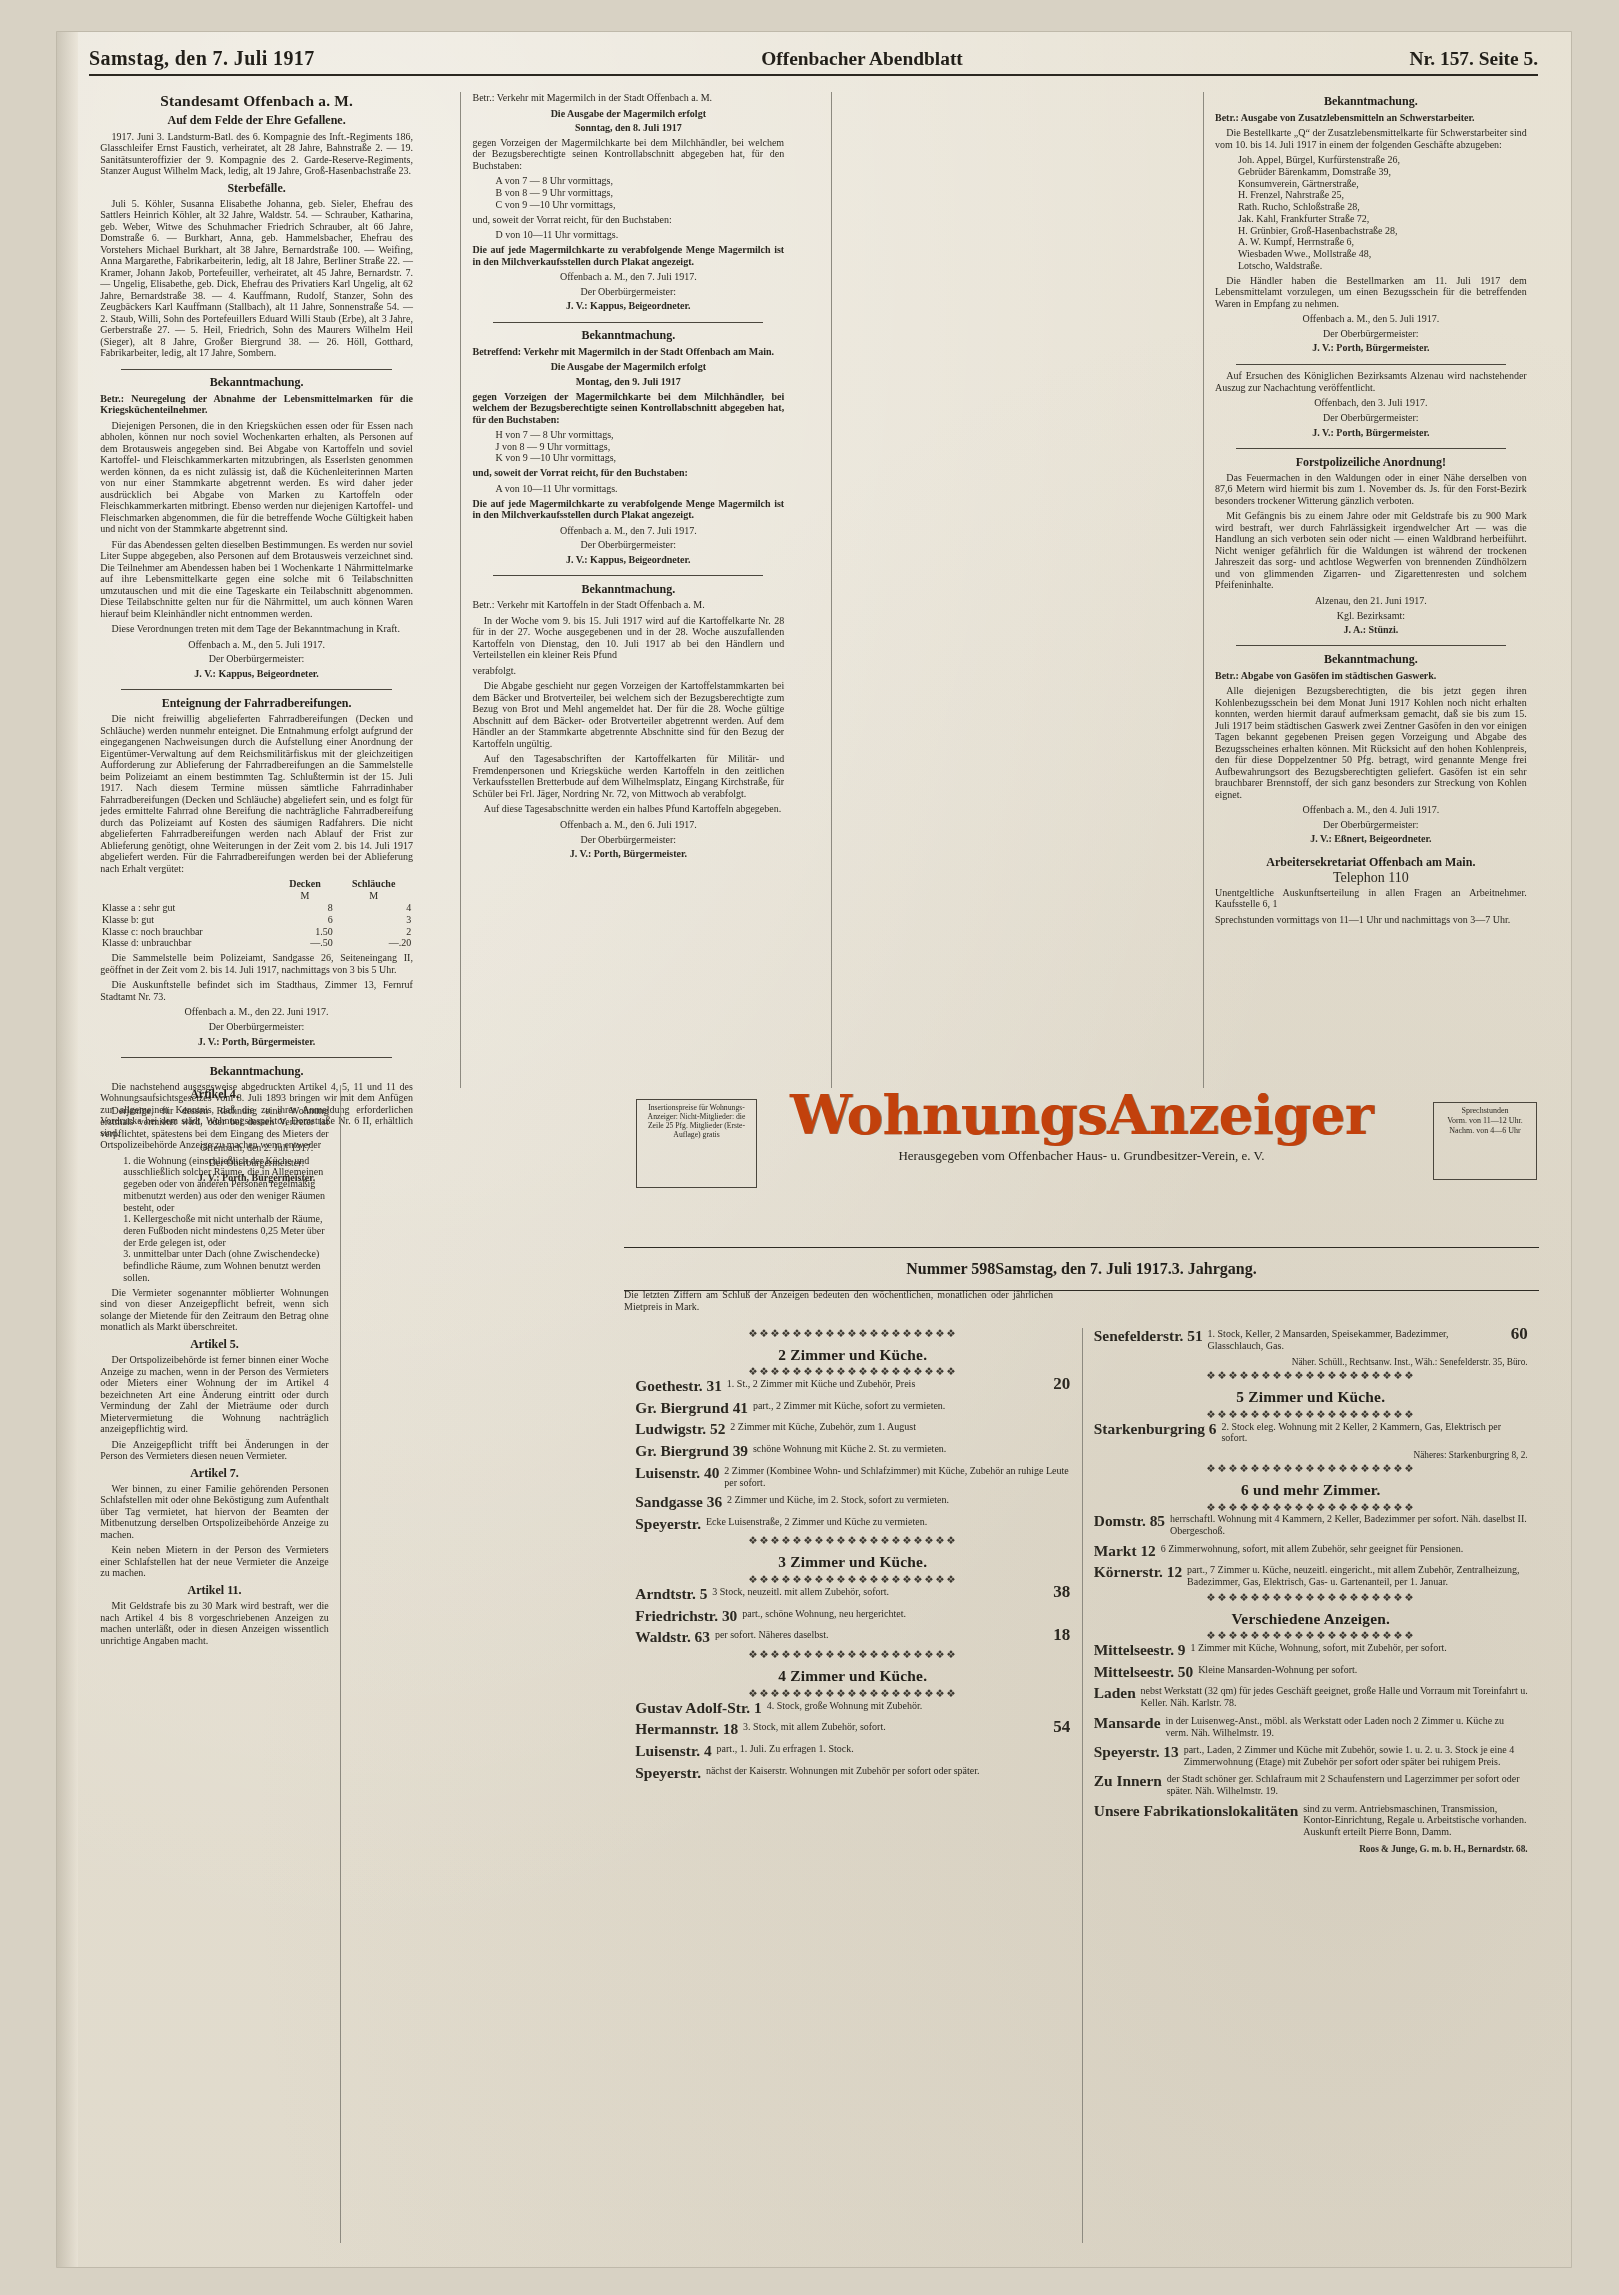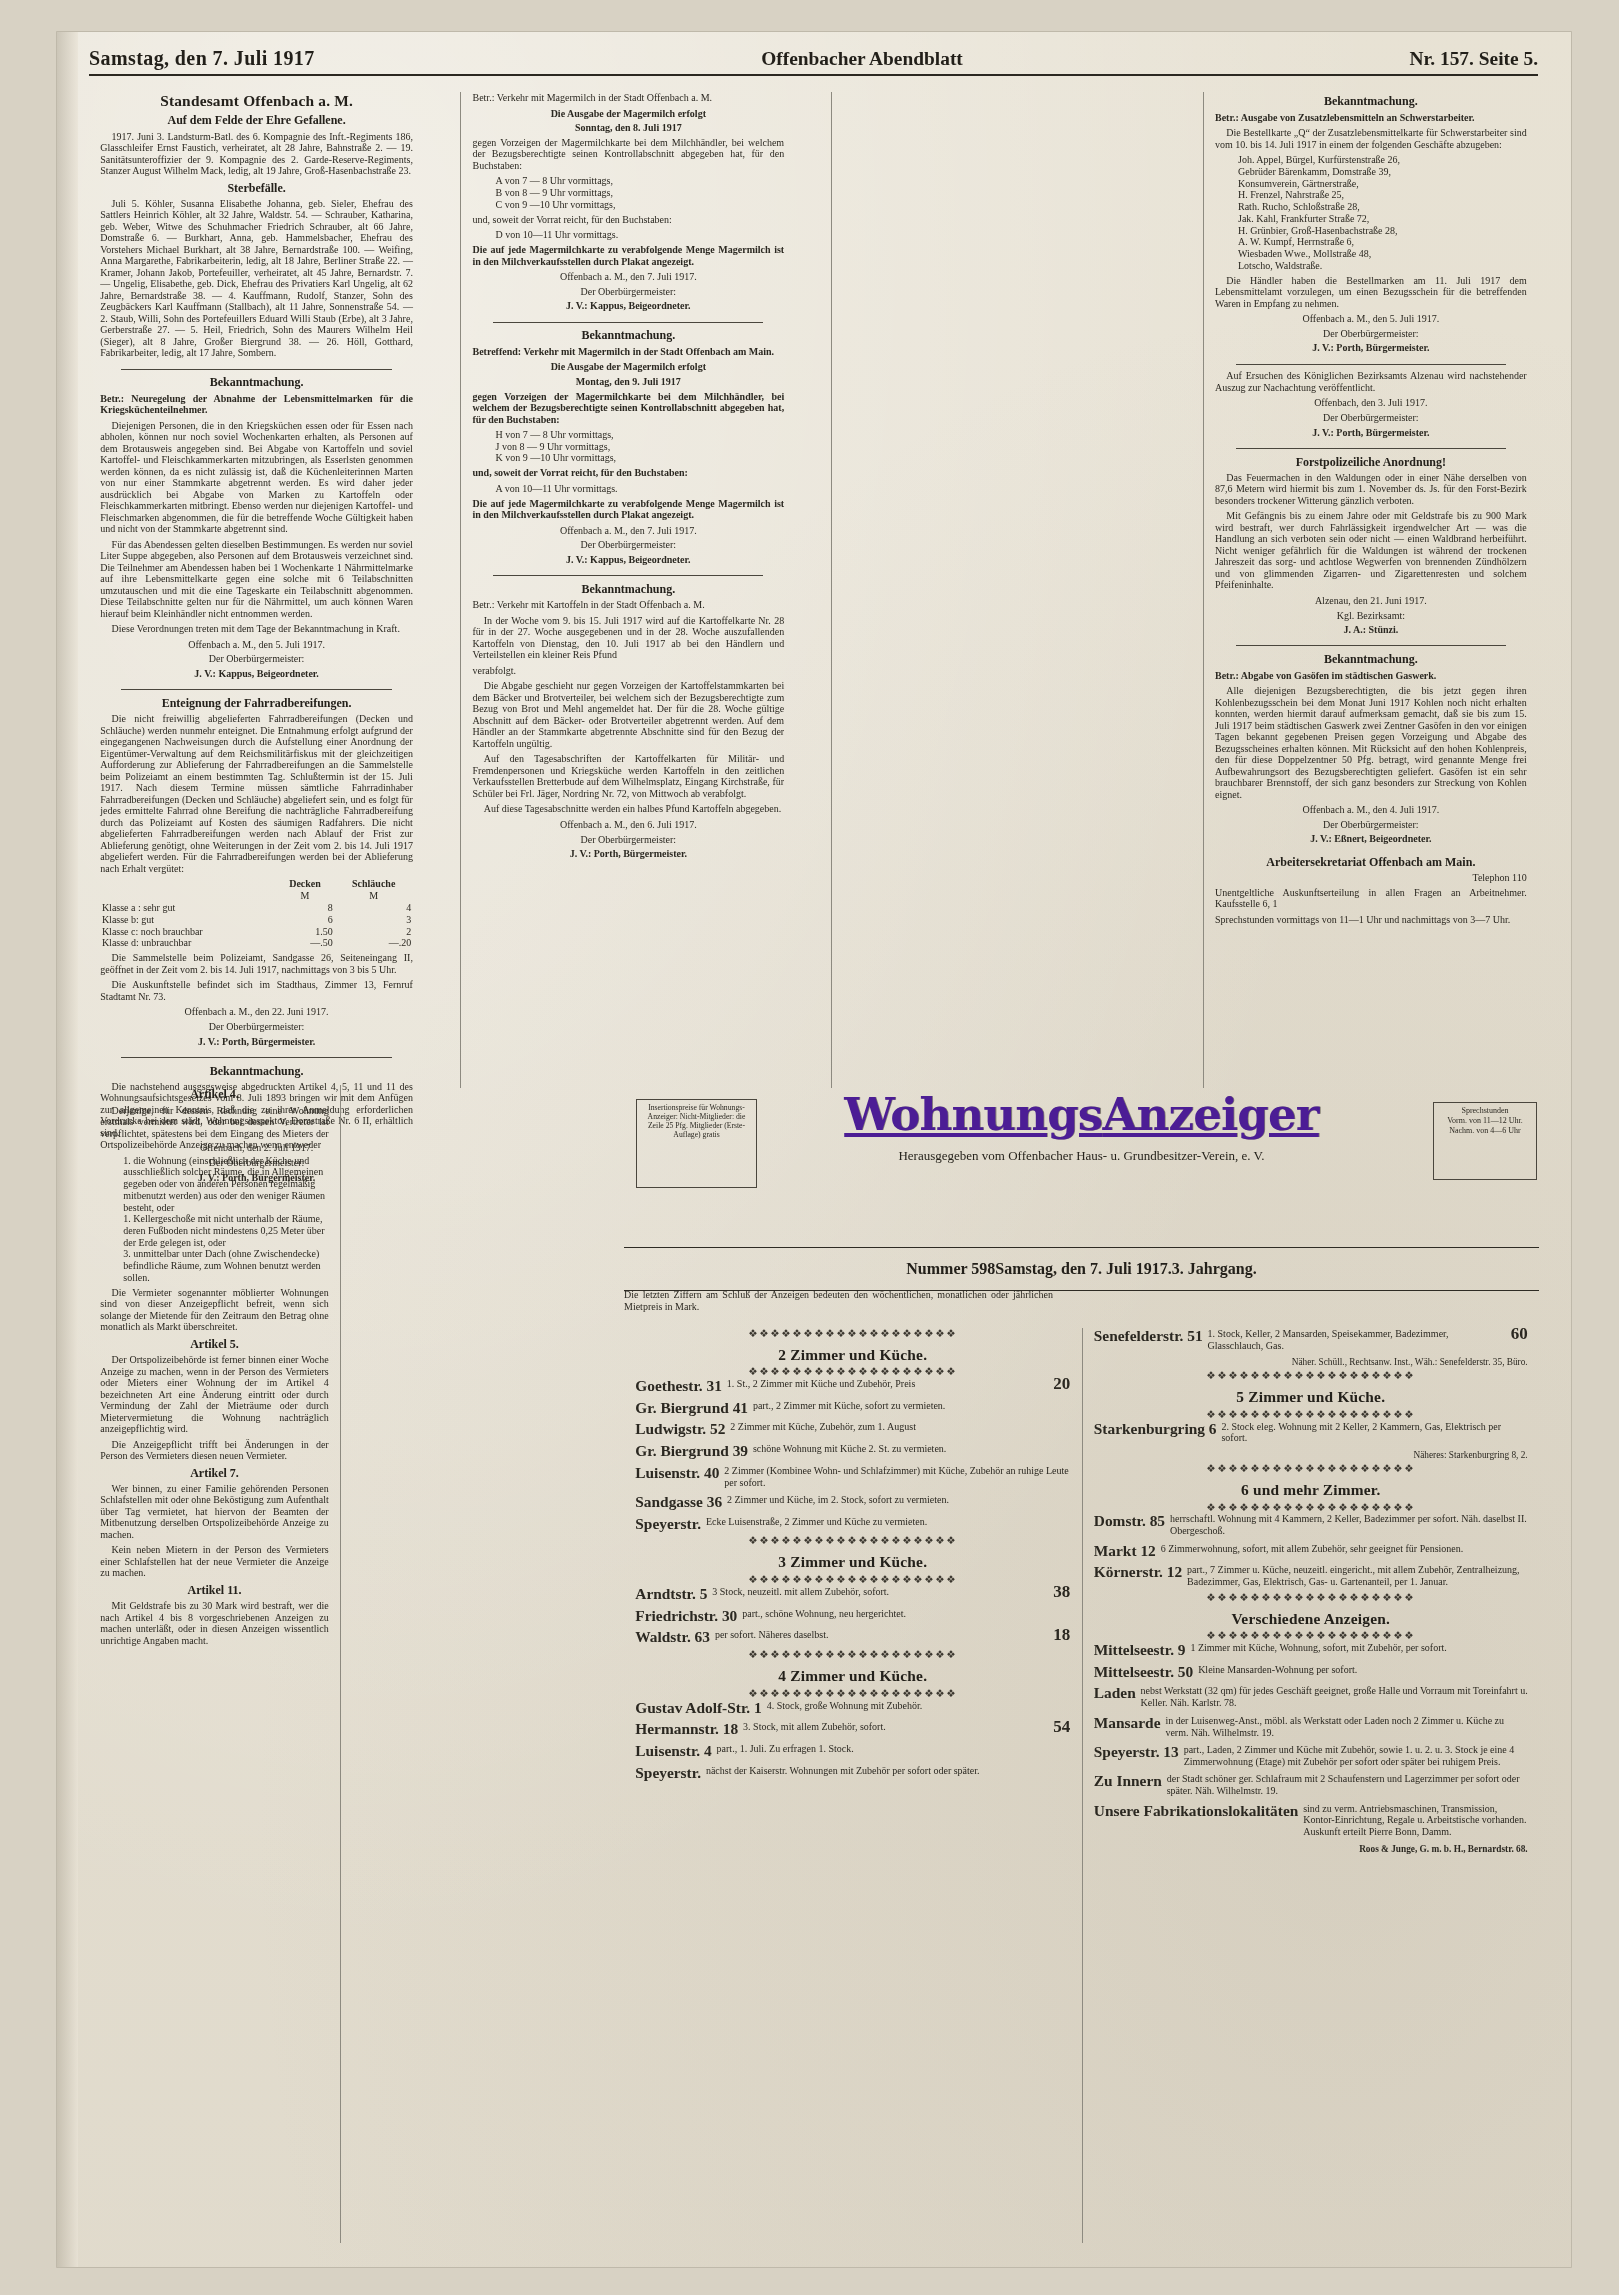--- a/index.html
+++ b/index.html
@@ -60,42 +60,41 @@
   }
   h3.sub{
     font-size:12px;text-align:center;margin:2.4px 0 2.4px 0;font-weight:bold;color:#24211b;
   }
   p.tx{
     font-size:10px;line-height:11.5px;text-align:justify;margin:0 0 4px 0;
     color:#2b2821;text-indent:11.3px;hyphens:auto;
   }
   p.tx.noind{text-indent:0;}
   p.ctr{font-size:10px;line-height:11.5px;text-align:center;margin:0 0 3.2px 0;color:#2b2821;}
-  p.right{font-size:10px;line-height:11.7px;text-align:right;margin:0 0 3.2px 0;color:#2b2821;}
+  p.right{font-size:14px;line-height:11.7px;text-align:center;margin:0 0 3.2px 0;color:#2b2821;}
   .bold{font-weight:bold;}
   .rule{border-top:0.8px solid #4a463d;margin:5.7px 21px;}
   .list-a{font-size:10px;line-height:11.7px;margin:0 0 3.2px 0;color:#2b2821;}
   .list-a div{padding-left:23px;}
   .tbl{
     width:100%;font-size:10px;line-height:11.8px;color:#2b2821;
     border-collapse:collapse;margin:1.6px 0 3.2px 0;
   }
   .tbl td{padding:0 1.6px;}
   .tbl .r{text-align:right;}
   .tbl .c{text-align:center;}
   
   .wa{
     position:absolute;left:567px;top:1053px;width:915px;height:154px;
   }
   .wa-title{
-    font-size:45px;font-weight:bold;letter-spacing:-0.8px;color:#4c1d95;
+    font-size:55px;font-weight:bold;letter-spacing:-0.8px;color:#c2410c;
     line-height:60px;text-align:center;
     font-family:"DejaVu Serif",serif;
     text-shadow:0.8px 0 0 rgba(40,35,28,.5);
-    text-decoration:underline;
   }
   .wa-sub{font-size:21px;text-align:center;font-weight:bold;color:#23201a;margin-top:1.6px;}
   .wa-sub2{font-size:13px;text-align:center;color:#26231c;margin-top:3.2px;}
   .wa-sub3{font-size:14.6px;text-align:center;color:#26231c;margin-top:2.4px;font-weight:bold;}
   .box-left{
     position:absolute;left:579px;top:1067px;width:121px;height:89px;
     border:0.8px solid #4a463d;font-size:7.7px;line-height:9px;text-align:center;
     color:#2b2821;padding:3.2px 2.4px;box-sizing:border-box;
   }
   .box-right{

